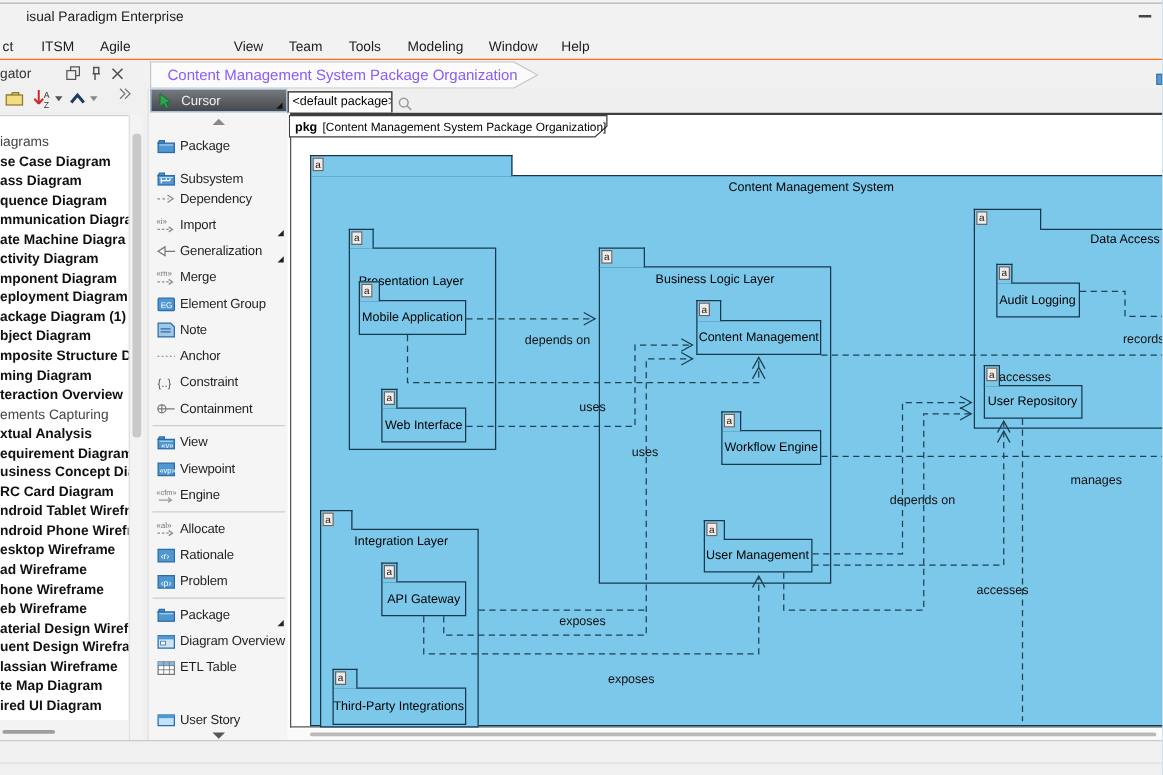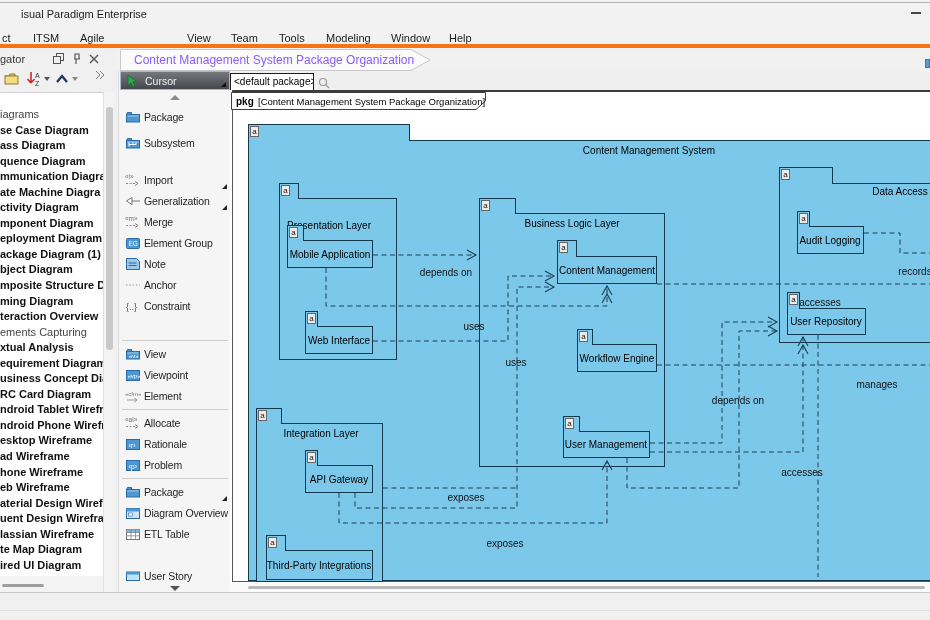--- a/index.html
+++ b/index.html
@@ -6,21 +6,21 @@
   html,body { width:930px; height:620px; overflow:hidden; }
   body { font-family:"Liberation Sans", sans-serif; background:#f0f0f0; }
   #app { position:relative; width:930px; height:620px; background:#f0f0f0; overflow:hidden; }
   .abs { position:absolute; }
   
   .titlebar { left:0; top:0; width:930px; height:28px; background:#f2f2f2; }
   .titlebar .topline { position:absolute; left:0; top:2px; width:930px; height:1px; background:#b5b5b5; }
   .titlebar .title { position:absolute; left:21px; top:8px; font-size:11px; color:#1c1c1c; }
   .minbtn { position:absolute; left:911px; top:12px; width:10px; height:2px; background:#444; }
   
-  .menubar { left:0; top:28px; width:930px; height:20px; background:#f2f2f2; border-bottom:4px solid #f97316; }
+  .menubar { left:0; top:28px; width:930px; height:20px; background:#f2f2f2; border-bottom:1px solid #f97316; }
   .menuitem { position:absolute; top:4px; font-size:11px; color:#1c1c1c; white-space:nowrap; }
   
   .navigator { left:0; top:48px; width:114px; height:544px; background:#f0f0f0; }
   .nav-header { position:absolute; left:0; top:0; width:114px; height:20px; }
   .nav-title { position:absolute; left:0; top:5px; font-size:11px; color:#333; }
   .nav-toolbar { position:absolute; left:0; top:20px; width:114px; height:24px; }
   .nav-listwrap { position:absolute; left:0; top:44px; width:103px; height:484px; background:#fff; border-top:1px solid #d0d0d0; overflow:hidden; }
   .nav-list { position:absolute; left:0; top:14px; width:103px; }
   .nav-item { height:15.55px; line-height:15.55px; font-size:11px; white-space:nowrap; color:#111; font-weight:bold; }
   .nav-item.plain { font-weight:normal; color:#444; }
@@ -187,20 +187,27 @@
       </div>
       <div class="pal-row" style="top: 62px; padding-left: 24px;">
         <div class="icon"><svg width="16" height="14">
             <path d="M1.5 4.5 h5 v-2 h-4 z" fill="#4f97d0" stroke="#2b6ca8"></path>
             <rect x="1.5" y="4.5" width="13" height="7.5" fill="#4f97d0" stroke="#2b6ca8"></rect>
             <path d="M2.5 6 h11" stroke="#bcdcf2" stroke-width="0.8"></path>
             <path d="M4 6.5 v4 M4 8.5 h7 M8 6.5 v2 M11 6.5 v2" stroke="#fff" fill="none"></path>
           </svg></div>
         <span class="lbl">Subsystem</span>
       </div>
+      <div class="pal-row" style="top: 78px;">
+        <div class="icon"><svg width="16" height="14">
+            <path d="M1 7 h9" stroke="#8a8a8a" stroke-dasharray="2,2"></path>
+            <path d="M9 4 l4.5 3 l-4.5 3" fill="none" stroke="#8a8a8a"></path>
+          </svg></div>
+        <span class="lbl">Dependency</span>
+      </div>
       <div class="pal-row" style="top: 99px;">
         <div class="icon"><svg width="16" height="14">
             <text x="0" y="6" font-size="6.5" fill="#777">«i»</text>
             <path d="M1 10.5 h9" stroke="#8a8a8a" stroke-dasharray="2,1.5"></path>
             <path d="M10 8.5 l3 2 l-3 2" fill="none" stroke="#8a8a8a"></path>
           </svg></div>
         <span class="lbl">Import</span>
         <div class="flyout"></div>
       </div>
       <div class="pal-row" style="top: 120px;">
@@ -237,20 +244,27 @@
         <div class="icon"><svg width="16" height="14">
             <path d="M1 7 h14" stroke="#999" stroke-dasharray="1.5,1.8"></path>
           </svg></div>
         <span class="lbl">Anchor</span>
       </div>
       <div class="pal-row" style="top: 225px;">
         <div class="icon"><svg width="16" height="14">
             <text x="1" y="10.5" font-size="9" fill="#555">{..}</text>
           </svg></div>
         <span class="lbl">Constraint</span>
+      </div>
+      <div class="pal-row" style="top: 246px;">
+        <div class="icon"><svg width="16" height="14">
+            <circle cx="4.5" cy="7" r="3.2" fill="#fff" stroke="#777"></circle>
+            <path d="M4.5 3.8 v6.4 M1.3 7 h6.4 M7.7 7 h7" stroke="#777" fill="none"></path>
+          </svg></div>
+        <span class="lbl">Containment</span>
       </div>
       <div class="pal-sep" style="top:269px"></div>
       <div class="pal-row" style="top: 273px;">
         <div class="icon"><svg width="16" height="14">
             <path d="M1.5 4.5 h5 v-2 h-4 z" fill="#4f97d0" stroke="#2b6ca8"></path>
             <rect x="1.5" y="4.5" width="13" height="7.5" fill="#4f97d0" stroke="#2b6ca8"></rect>
             <path d="M2.5 6 h11" stroke="#bcdcf2" stroke-width="0.8"></path>
             <text x="4" y="11" font-size="6" fill="#fff">«v»</text>
           </svg></div>
         <span class="lbl">View</span>
@@ -260,21 +274,21 @@
             <rect x="1.5" y="2.5" width="13" height="10" fill="#4f97d0" stroke="#2b6ca8"></rect>
             <text x="2.5" y="10" font-size="6" fill="#fff">«vp»</text>
           </svg></div>
         <span class="lbl">Viewpoint</span>
       </div>
       <div class="pal-row" style="top: 315px;">
         <div class="icon"><svg width="16" height="14">
             <text x="0" y="7" font-size="6" fill="#777">«cfm»</text>
             <path d="M2 11 h10 l-2.5 -2 M12 11 l-2.5 2" stroke="#999" fill="none"></path>
           </svg></div>
-        <span class="lbl">Element</span>
+        <span class="lbl">Engine</span>
       </div>
       <div class="pal-sep" style="top:338px"></div>
       <div class="pal-row" style="top: 342px;">
         <div class="icon"><svg width="16" height="14">
             <text x="0" y="6" font-size="6.5" fill="#777">«al»</text>
             <path d="M1 10.5 h9" stroke="#8a8a8a" stroke-dasharray="2,1.5"></path>
             <path d="M10 8.5 l3 2 l-3 2" fill="none" stroke="#8a8a8a"></path>
           </svg></div>
         <span class="lbl">Allocate</span>
       </div>

